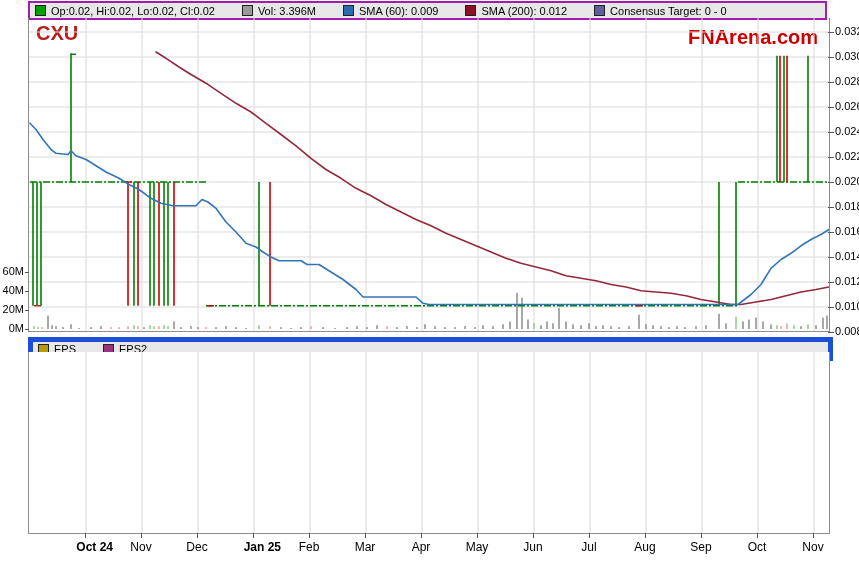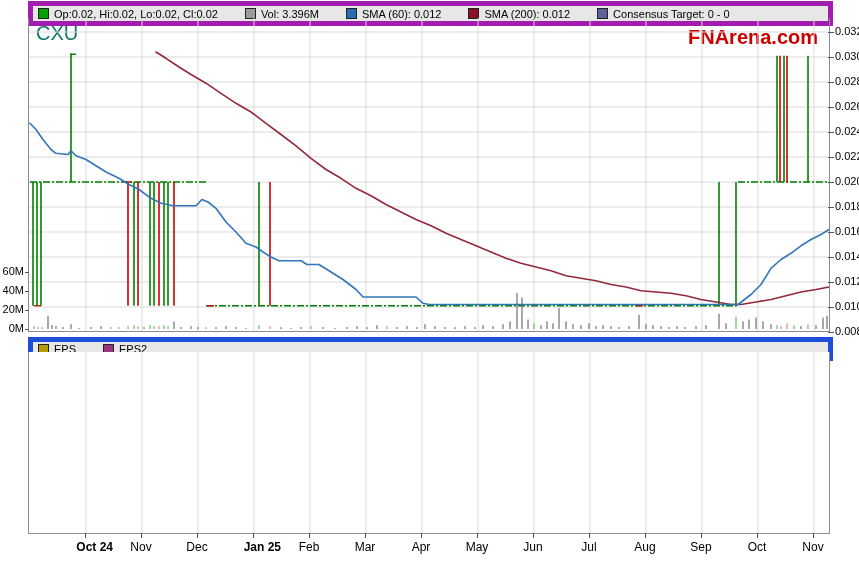--- a/index.html
+++ b/index.html
@@ -1,23 +1,23 @@
 <!DOCTYPE html>
 <html><head>
 <meta charset="utf-8">
 <style>
   html,body{margin:0;padding:0;background:#fff;}
   .screen{position:relative;width:859px;height:566px;background:#fff;
           font-family:"Liberation Sans",sans-serif;overflow:hidden;}
   .legend-bar{position:absolute;left:28px;top:1px;width:790px;height:15px;
-          background:#e7e7e7;border:5px solid #a21caf;display:flex;align-items:center;
+          background:#e7e7e7;border:2px solid #a21caf;display:flex;align-items:center;
           font-size:11px;color:#000;padding-left:5px;}
   .legend-item{display:inline-flex;align-items:center;margin-right:27px;white-space:nowrap;}
   .legend-swatch{display:inline-block;width:9px;height:9px;border:1px solid #222;margin-right:5px;}
-  .chart-title{position:absolute;left:36px;top:22px;font-size:20px;font-weight:normal;color:#0f766e;}
+  .chart-title{position:absolute;left:36px;top:22px;font-size:20px;font-weight:bold;color:#b91c1c;}
   .watermark{position:absolute;left:688px;top:26px;font-size:20px;font-weight:bold;color:#cc0000;}
   .plot{position:absolute;left:28px;top:18px;width:800px;height:313px;
         border-left:1px solid #8c8c8c;border-right:1px solid #8c8c8c;border-bottom:1px solid #8c8c8c;}
   .eps-legend-bar{position:absolute;left:28px;top:337px;width:790px;height:14px;
         background:#e7e7e7;border:5px solid #1d4ed8;display:flex;align-items:center;
         font-size:11px;color:#000;padding-left:5px;}
   .eps-panel{position:absolute;left:28px;top:352px;width:800px;height:181px;background:#fff;
         border-left:1px solid #8c8c8c;border-right:1px solid #8c8c8c;border-bottom:1px solid #8c8c8c;}
   .ylabel{position:absolute;left:835px;width:30px;font-size:11px;color:#000;line-height:11px;}
   .ytick{position:absolute;left:828px;width:6px;height:1px;background:#555;}
@@ -37,21 +37,21 @@
       <span class="legend-item">
         <span class="legend-swatch" style="background: rgb(0, 160, 0);"></span>
         <span>Op:0.02, Hi:0.02, Lo:0.02, Cl:0.02</span>
       </span>
       <span class="legend-item">
         <span class="legend-swatch" style="background: rgb(154, 154, 154);"></span>
         <span>Vol: 3.396M</span>
       </span>
       <span class="legend-item">
         <span class="legend-swatch" style="background: rgb(43, 108, 176);"></span>
-        <span>SMA (60): 0.012</span>
+        <span>SMA (60): 0.009</span>
       </span>
       <span class="legend-item">
         <span class="legend-swatch" style="background: rgb(139, 17, 38);"></span>
         <span>SMA (200): 0.012</span>
       </span>
       <span class="legend-item">
         <span class="legend-swatch" style="background: rgb(95, 95, 159);"></span>
         <span>Consensus Target: 0 - 0</span>
       </span>
     </div>

